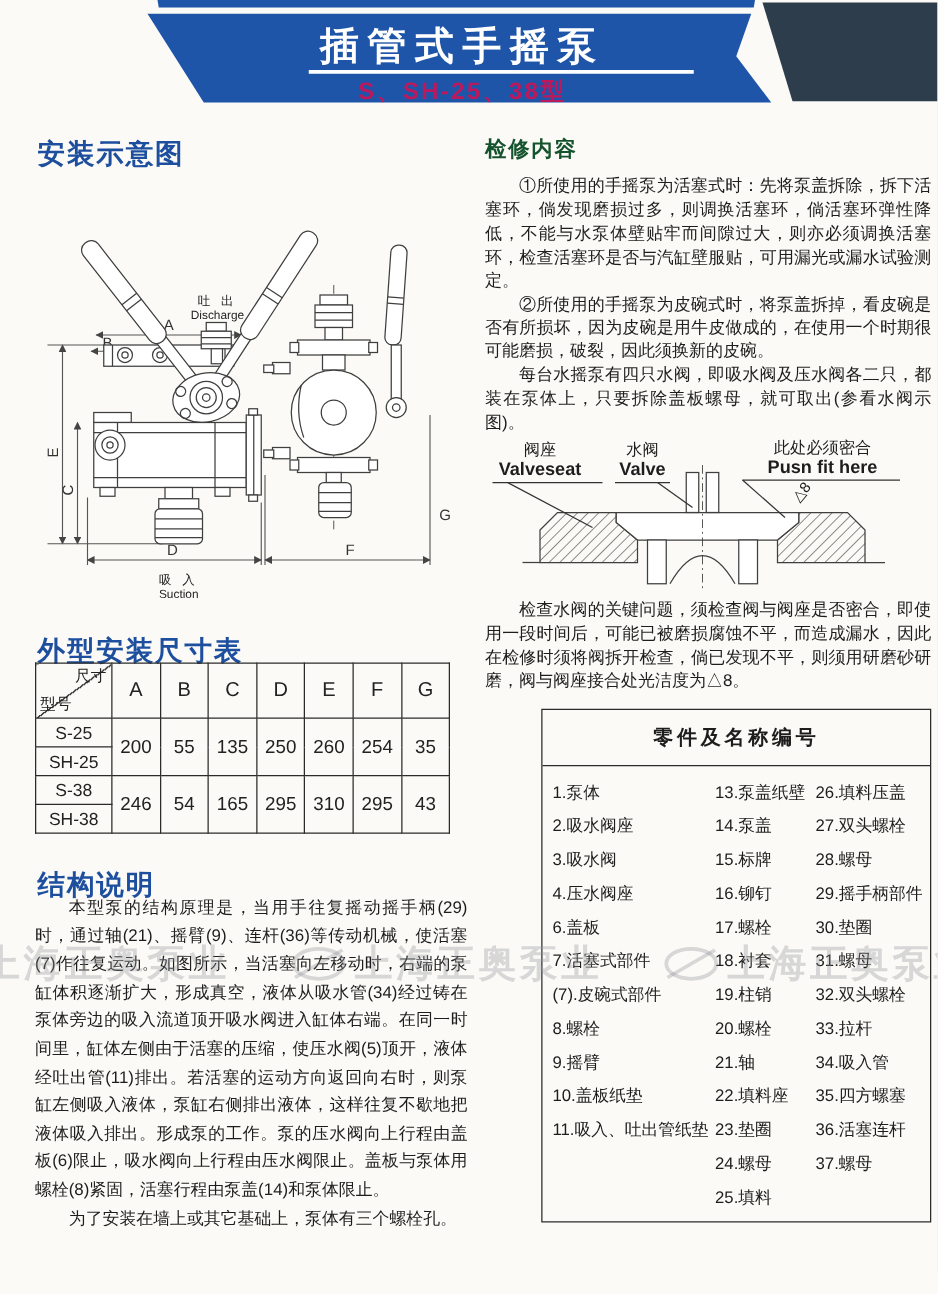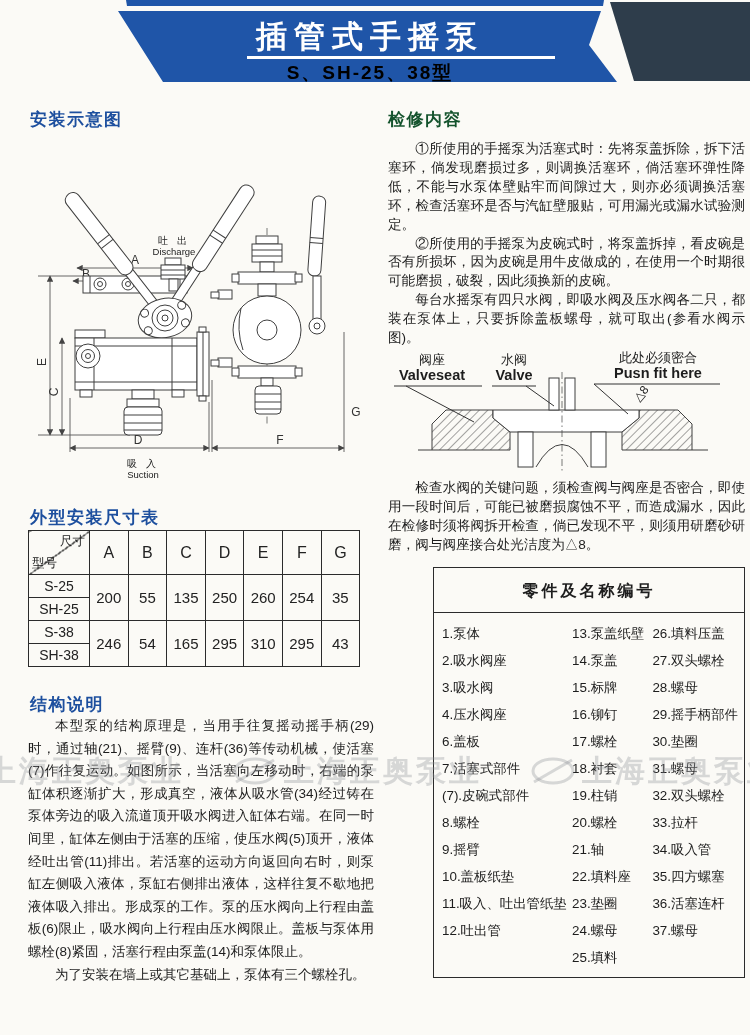--- a/index.html
+++ b/index.html
@@ -3,23 +3,23 @@
 <meta charset="utf-8">
 <style>
   html,body{margin:0;padding:0;}
   body{background:#e9e8e4;font-family:"Liberation Sans",sans-serif;}
   .page{position:relative;width:750px;height:1035px;margin:0 auto;background:#fbfaf6;overflow:hidden;color:#1d1d1d;}
   svg text{font-family:"Liberation Sans",sans-serif;}
   .abs{position:absolute;}
   
   .hdr-title{position:absolute;left:170px;top:16px;width:400px;text-align:center;color:#fff;font-size:31px;font-weight:bold;letter-spacing:7px;}
   .hdr-rule{position:absolute;left:247px;top:56px;width:308px;height:3px;background:#fff;}
-  .hdr-sub{position:absolute;left:170px;top:60px;width:400px;text-align:center;color:#000000;font-size:19px;font-weight:bold;letter-spacing:2px;}
-  
-  .sec-h{position:absolute;color:#1d4f9e;font-size:17px;font-weight:bold;letter-spacing:1.5px;}
+  .hdr-sub{position:absolute;left:170px;top:60px;width:400px;text-align:center;color:#be185d;font-size:19px;font-weight:bold;letter-spacing:2px;}
+  
+  .sec-h{position:absolute;color:#1d4f9e;font-size:22px;font-weight:bold;letter-spacing:1.5px;}
   
   .dim-table{position:absolute;left:28px;top:530px;border-collapse:collapse;table-layout:fixed;}
   .dim-table th,.dim-table td{border:1.4px solid #2b2b2b;text-align:center;padding:0;font-weight:normal;color:#222;}
   .dim-table .hrow{height:44px;font-size:16px;}
   .dim-table .mrow{height:23px;font-size:14px;}
   .dim-table .val{font-size:15px;}
   .corner{position:relative;width:60px;background:linear-gradient(to bottom right,transparent 49.2%,#2b2b2b 49.2% 50.8%,transparent 50.8%);}
   .corner .c-top{position:absolute;top:2px;right:4px;font-size:12.5px;}
   .corner .c-bot{position:absolute;bottom:2px;left:3px;font-size:12.5px;}
   .struct{position:absolute;left:28px;top:715px;width:346px;font-size:13.5px;line-height:22.6px;text-align:justify;}
@@ -324,21 +324,20 @@
             <div class="pt-item">2.吸水阀座</div>
             <div class="pt-item">3.吸水阀</div>
             <div class="pt-item">4.压水阀座</div>
             <div class="pt-item">6.盖板</div>
             <div class="pt-item">7.活塞式部件</div>
             <div class="pt-item">(7).皮碗式部件</div>
             <div class="pt-item">8.螺栓</div>
             <div class="pt-item">9.摇臂</div>
             <div class="pt-item">10.盖板纸垫</div>
             <div class="pt-item">11.吸入、吐出管纸垫</div>
-            <div class="pt-item">12.吐出管</div>
           </div>
         <div class="pt-col pt-c2">
             <div class="pt-item">13.泵盖纸壁</div>
             <div class="pt-item">14.泵盖</div>
             <div class="pt-item">15.标牌</div>
             <div class="pt-item">16.铆钉</div>
             <div class="pt-item">17.螺栓</div>
             <div class="pt-item">18.衬套</div>
             <div class="pt-item">19.柱销</div>
             <div class="pt-item">20.螺栓</div>

